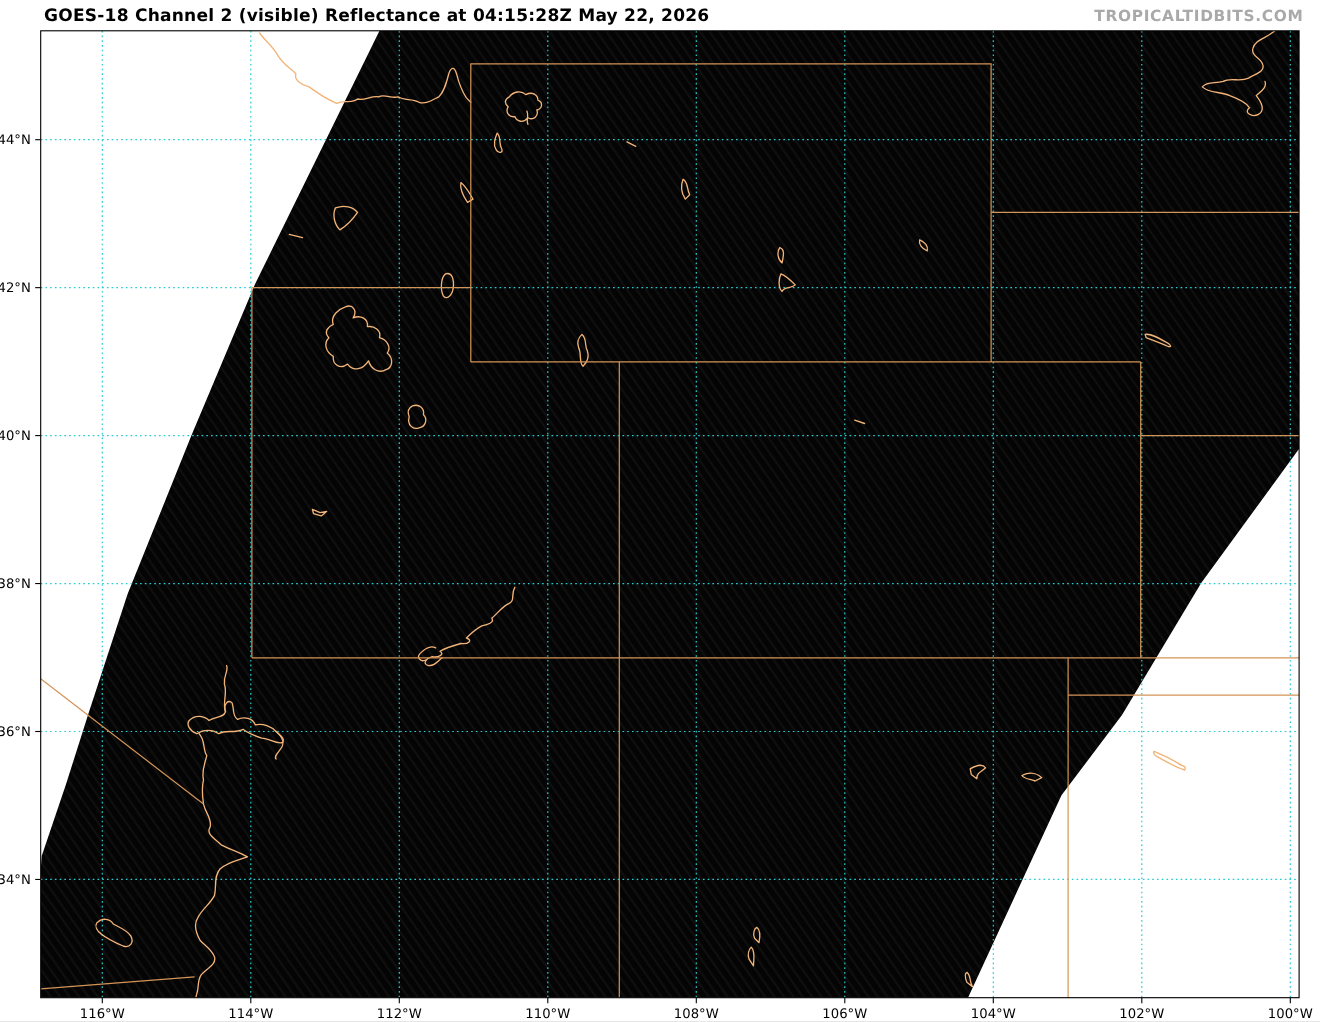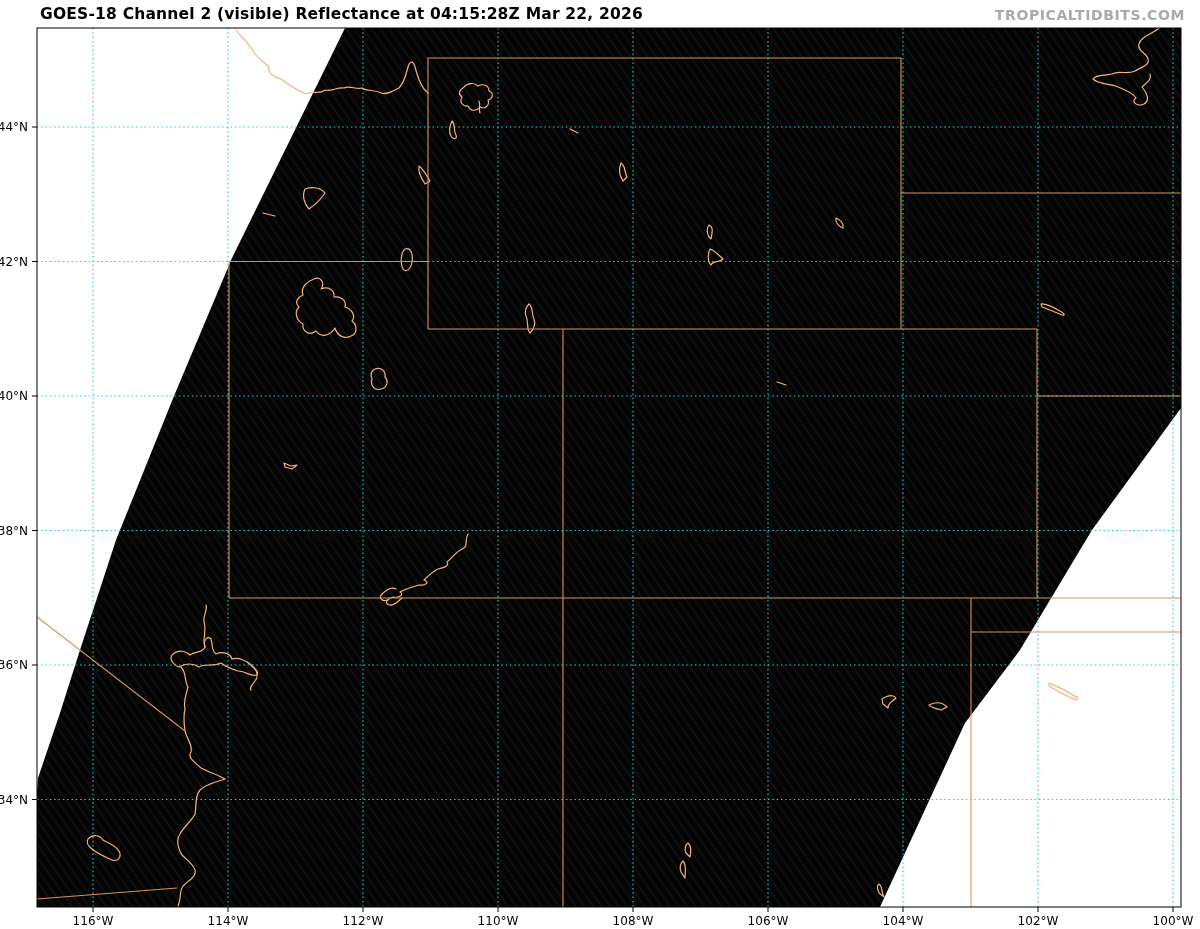--- a/index.html
+++ b/index.html
@@ -27,21 +27,21 @@
   svg text{font-family:"DejaVu Sans","Liberation Sans",sans-serif;font-size:12px;fill:var(--axis-text);}
   .grid line{stroke:var(--grid);stroke-width:1.1;stroke-dasharray:1.5 2.8;fill:none;}
   .borders path, .borders line{stroke:var(--border);stroke-width:1.1;fill:none;}
   .water path{stroke:var(--water);stroke-width:1.2;fill:none;stroke-linecap:round;stroke-linejoin:round;}
   .ticks line{stroke:#000;stroke-width:1;}
   .frame{fill:none;stroke:#000;stroke-width:1;}
 </style>
 </head>
 <body>
 
-<div class="page-title">GOES-18 Channel 2 (visible) Reflectance at 04:15:28Z Mar 22, 2026</div>
+<div class="page-title">GOES-18 Channel 2 (visible) Reflectance at 04:15:28Z May 22, 2026</div>
 <div class="watermark">TROPICALTIDBITS.COM</div>
 
 <svg width="1200" height="929" viewBox="0 0 1200 929" style="position:absolute;left:0;top:0;">
   <defs>
     <pattern id="tex" width="7" height="7" patternUnits="userSpaceOnUse" patternTransform="rotate(-35)">
       <line x1="1" y1="0" x2="1" y2="7" stroke="rgba(255,255,255,0.045)" stroke-width="2"></line>
     </pattern>
     <clipPath id="mapclip">
         <rect x="37" y="28" width="1144" height="879"></rect>
       </clipPath>

